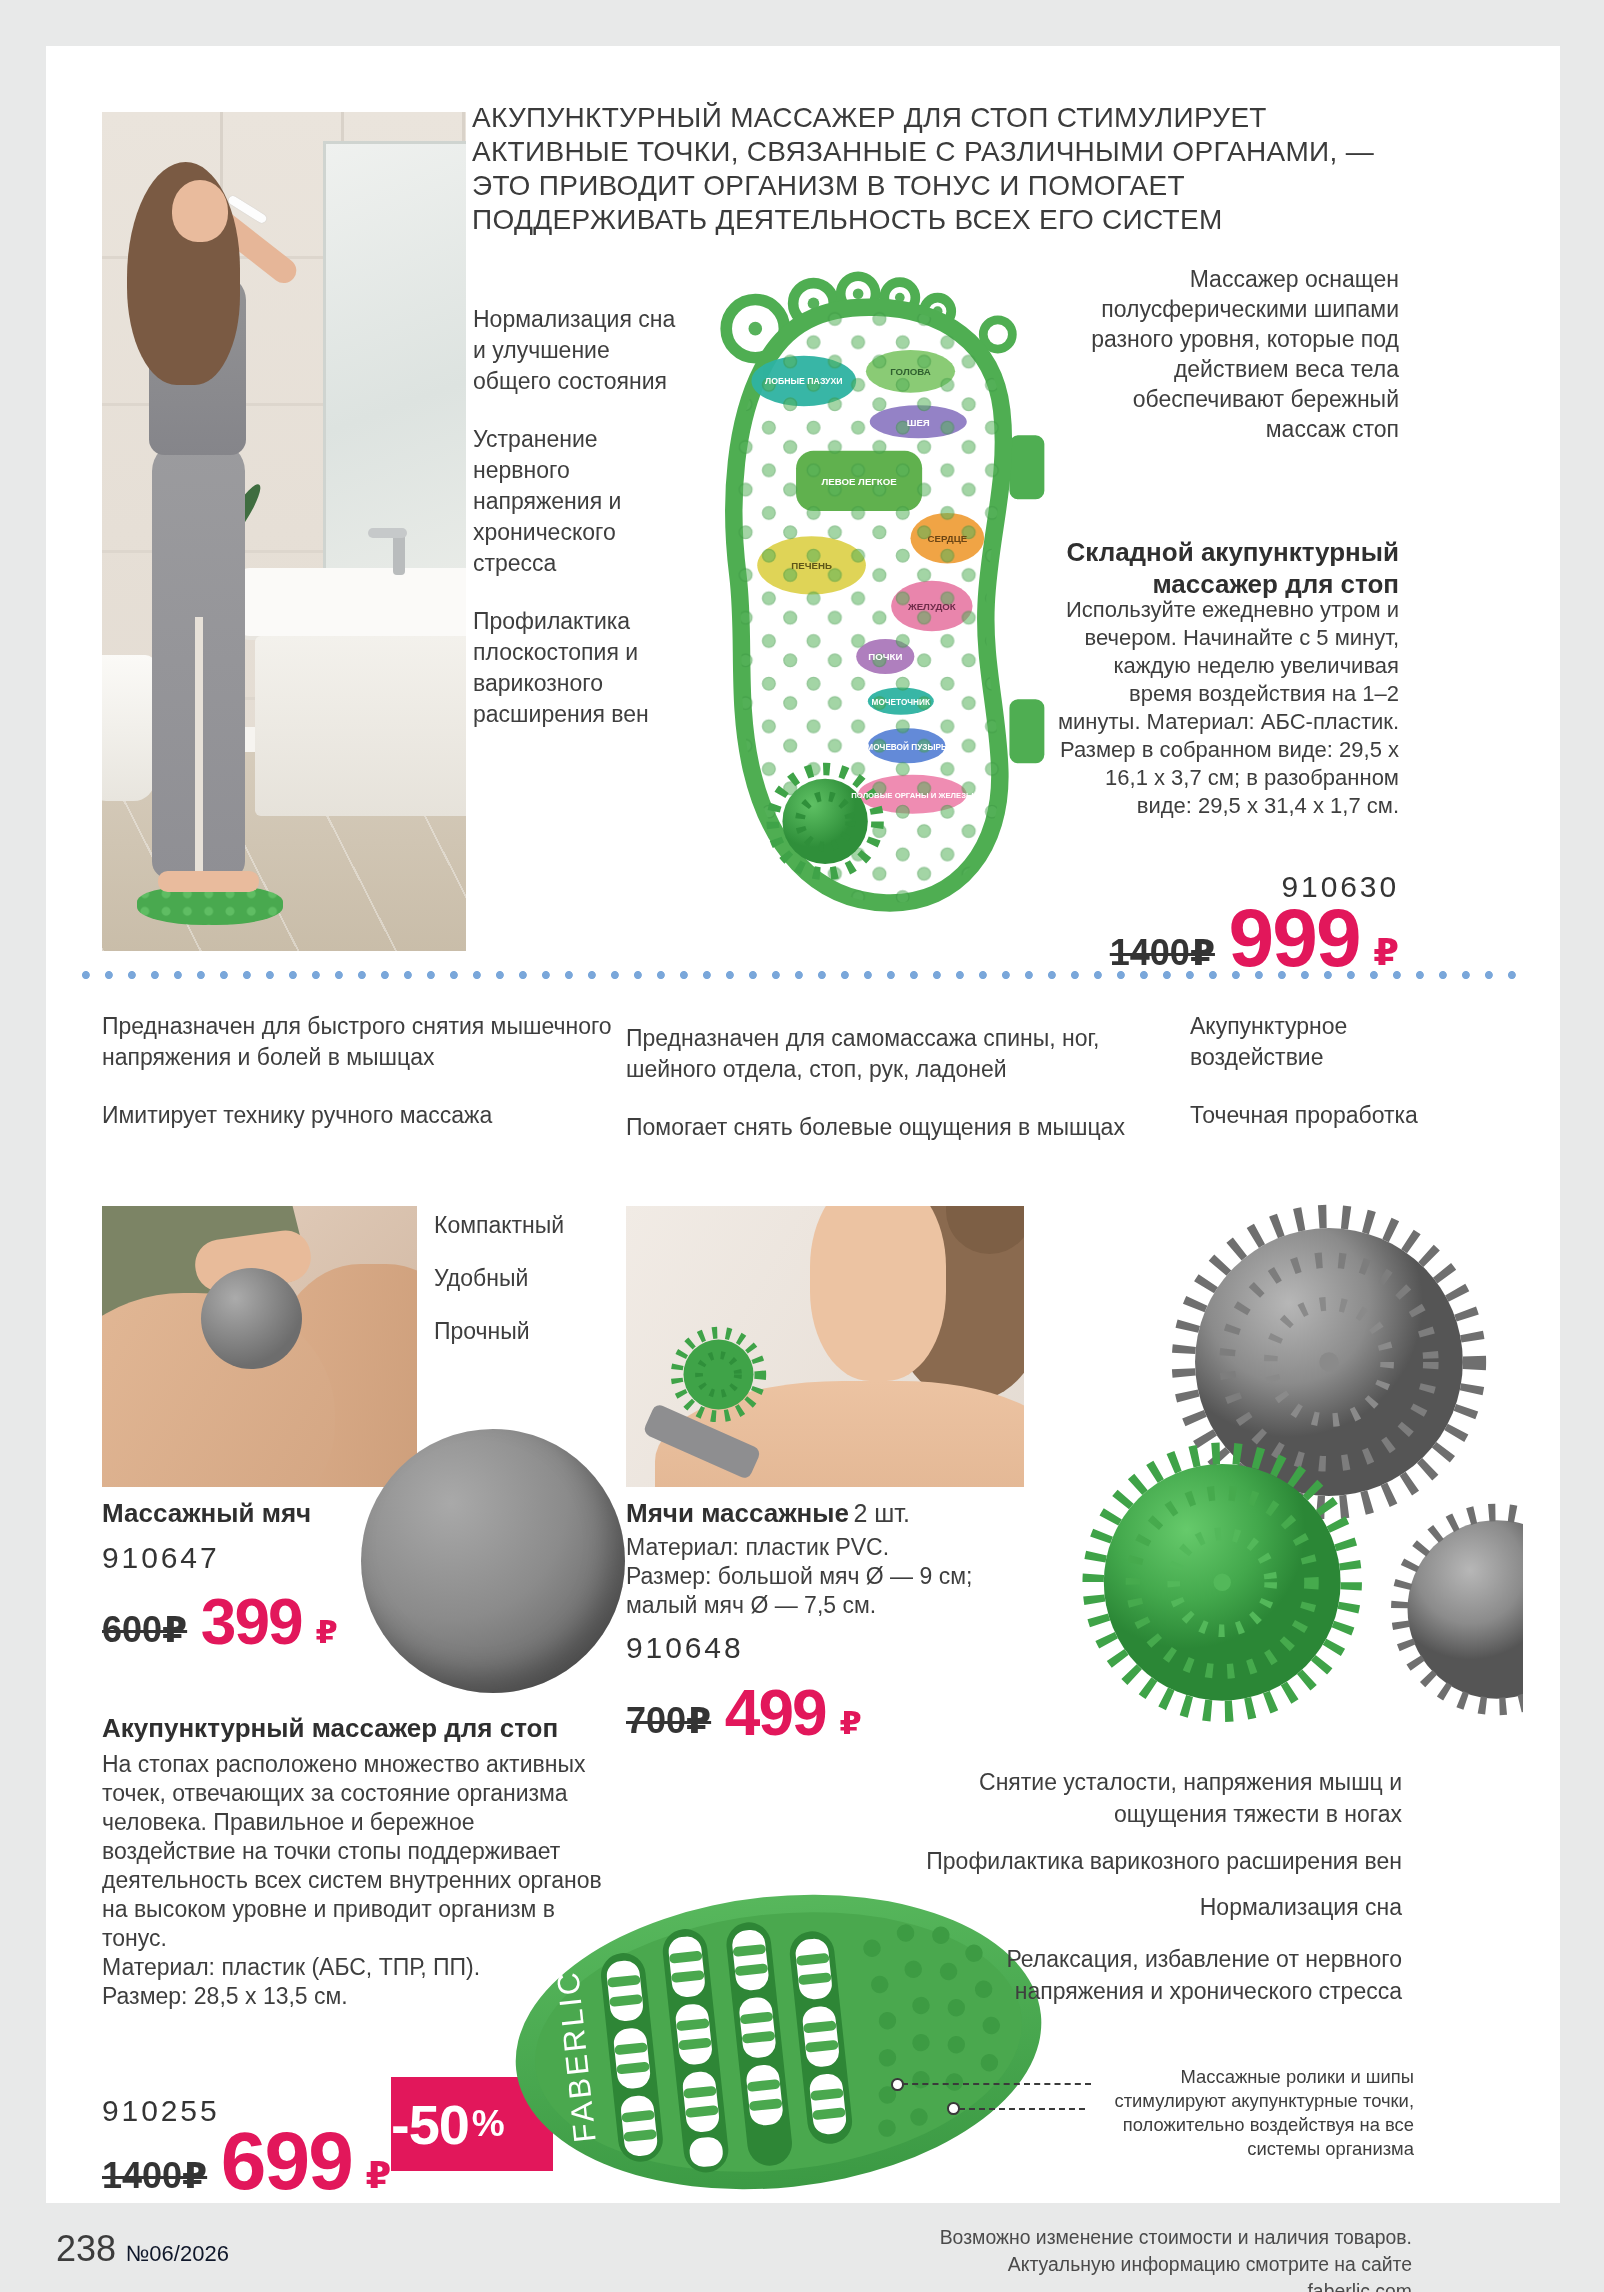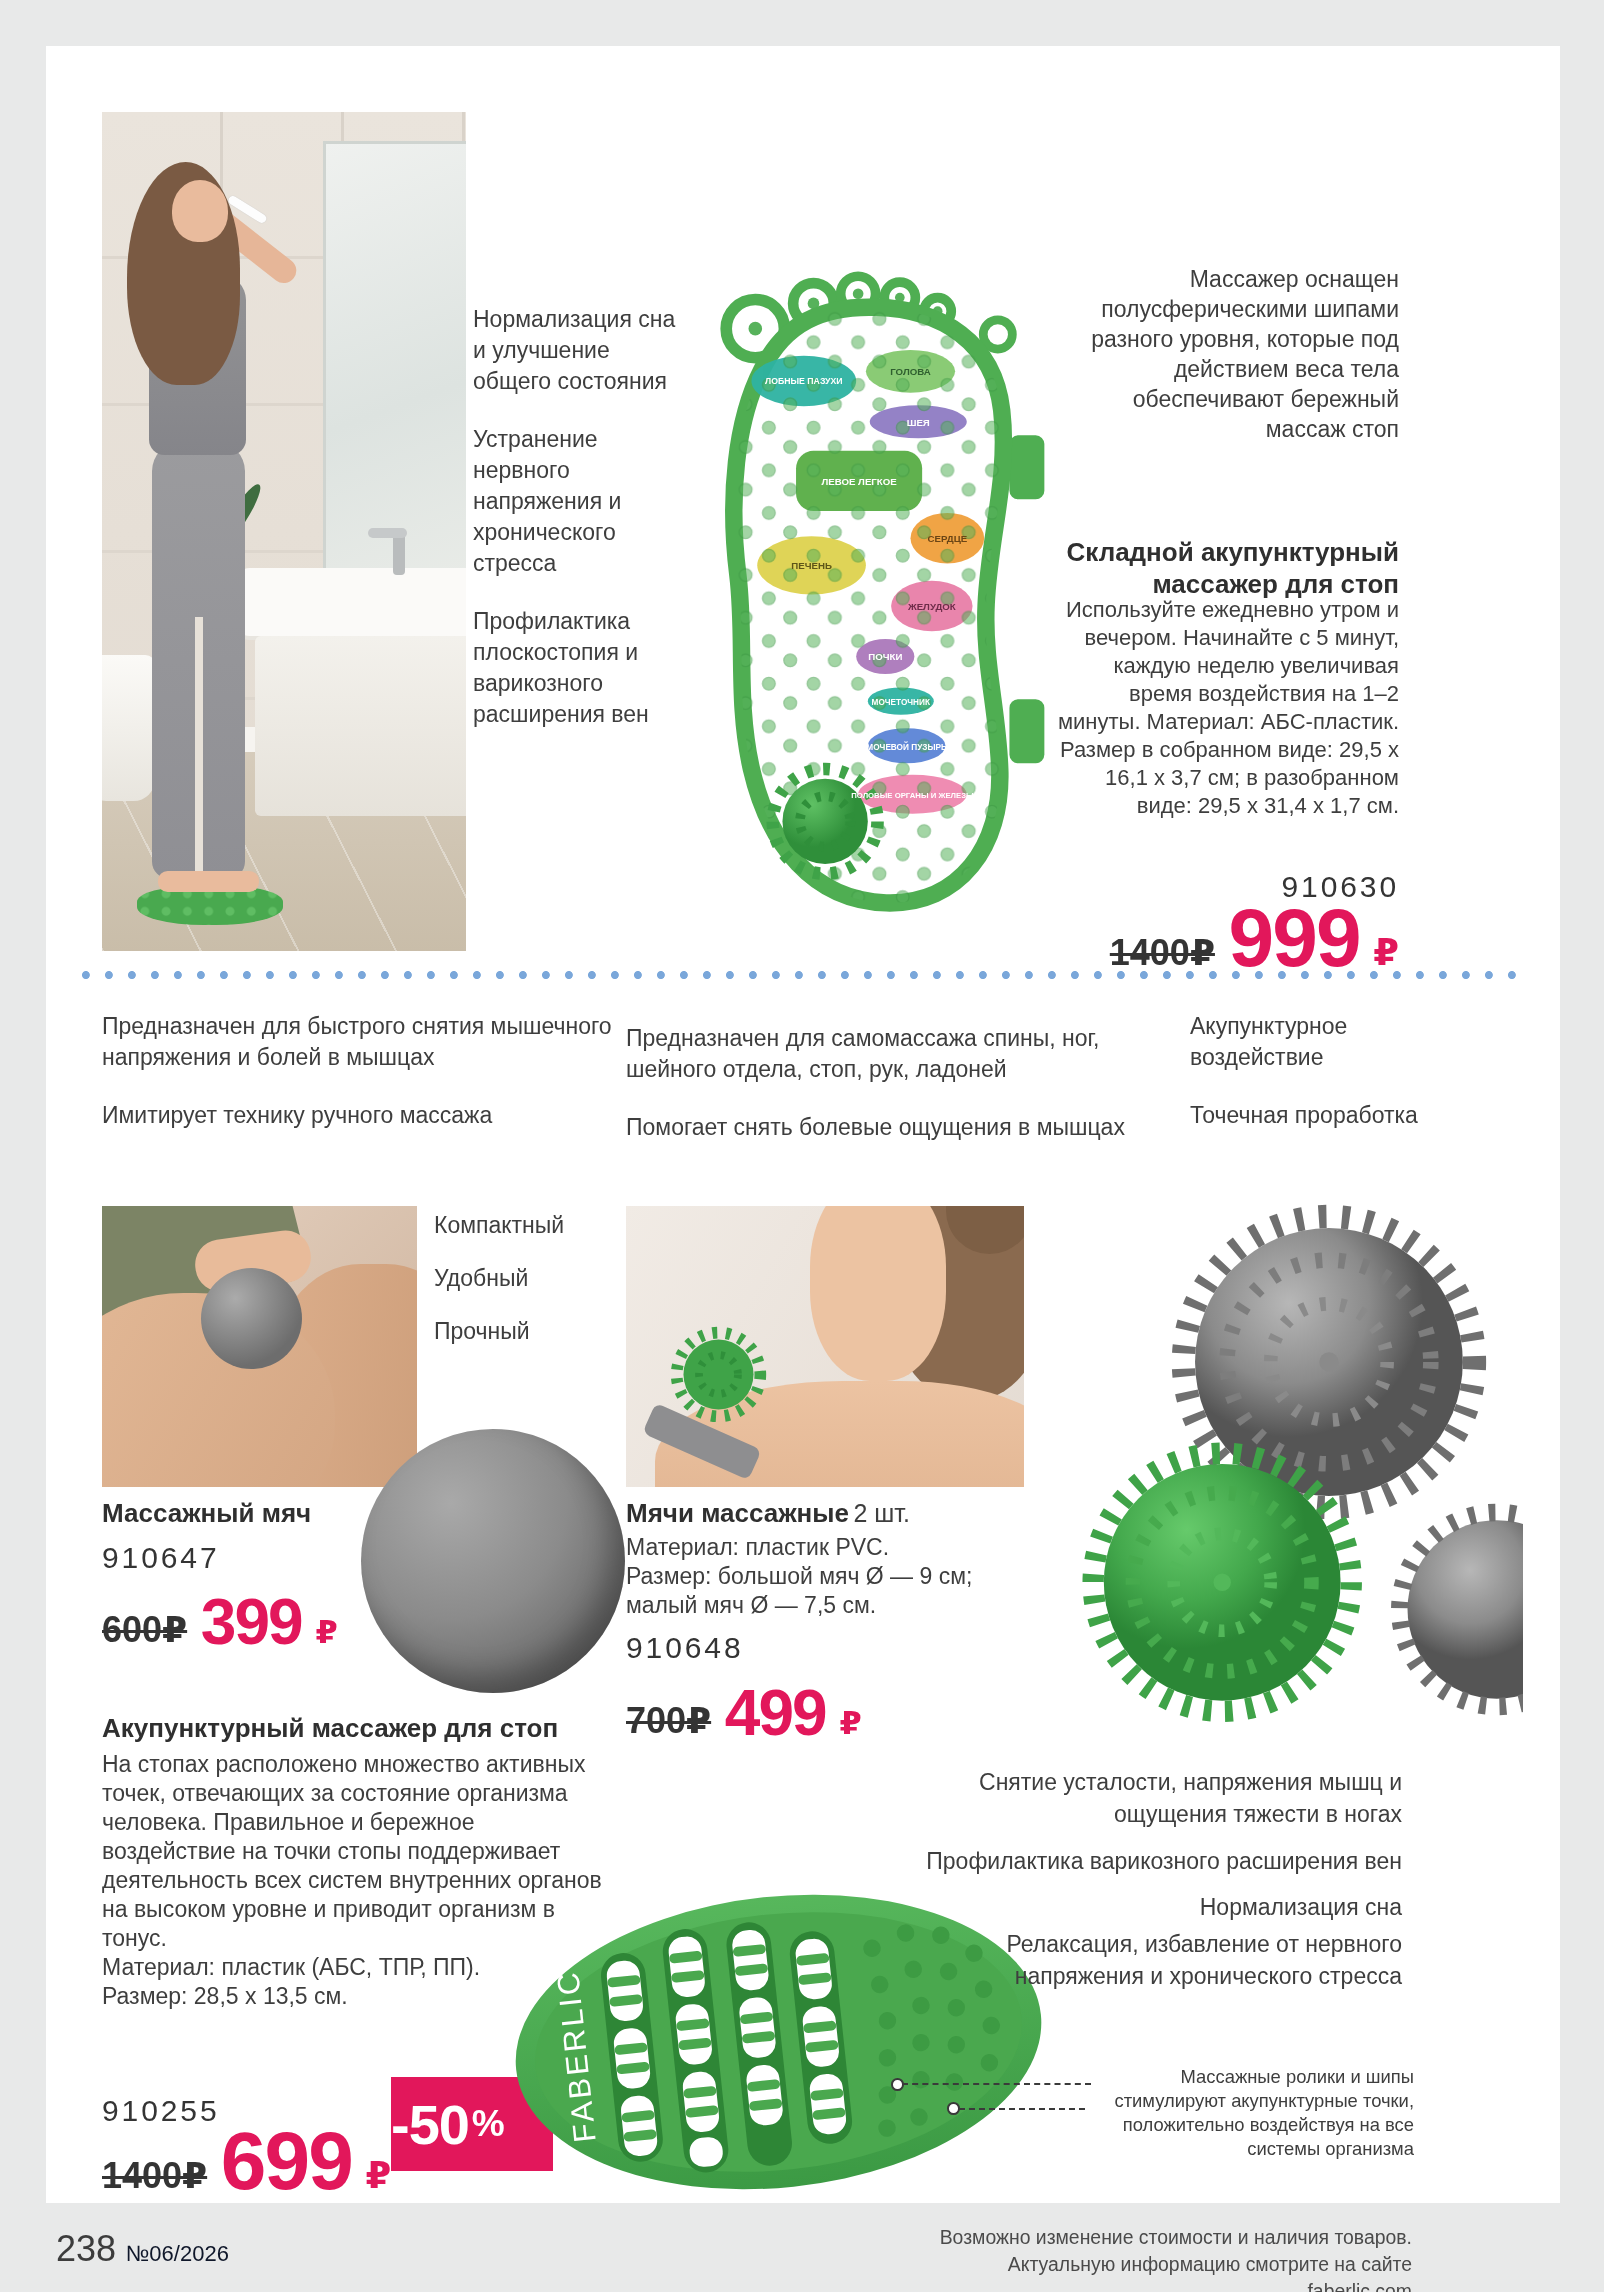--- a/index.html
+++ b/index.html
@@ -93,20 +93,21 @@
     <div class="legsplit"></div>
     <div class="torso"></div>
     <div class="armup"></div>
     <div class="hair"></div>
     <div class="face"></div>
     <div class="brush"></div>
     <div class="stepmassager"></div>
     <div class="feet"></div>
   </div>
 
+  <div class="abs h1" style="left:472px;top:101px;width:912px;">АКУПУНКТУРНЫЙ МАССАЖЕР ДЛЯ СТОП СТИМУЛИРУЕТ АКТИВНЫЕ ТОЧКИ, СВЯЗАННЫЕ С РАЗЛИЧНЫМИ ОРГАНАМИ, — ЭТО ПРИВОДИТ ОРГАНИЗМ В ТОНУС И ПОМОГАЕТ ПОДДЕРЖИВАТЬ ДЕЯТЕЛЬНОСТЬ ВСЕХ ЕГО СИСТЕМ</div>
 
   <div class="abs bt" style="left:473px;top:304px;width:221px;">
     <p>Нормализация сна и улучшение общего состояния</p>
     <p>Устранение нервного напряжения и хронического стресса</p>
     <p>Профилактика плоскостопия и варикозного расширения вен</p>
   </div>
 
   <svg class="abs" style="left:668px;top:245px;" width="388" height="694" viewBox="0 0 400 715">
     <defs>
       <pattern id="bumpP" width="46" height="44" patternUnits="userSpaceOnUse">
@@ -384,21 +385,21 @@
         <circle cx="384" cy="266" r="9"></circle>
           <circle cx="418" cy="258" r="9"></circle>
       </g>
       <text transform="translate(84,248) rotate(-90)" font-family="Liberation Sans, DejaVu Sans, sans-serif" font-size="32" letter-spacing="3" fill="#ffffff">FABERLIC</text>
     </g>
   </svg>
 
   <div class="abs bt right" style="left:873px;top:1766px;width:529px;line-height:32px;">
     <p style="margin-bottom:14.6px;">Снятие усталости, напряжения мышц и ощущения тяжести в ногах</p>
     <p style="margin-bottom:14.6px;">Профилактика варикозного расширения вен</p>
-    <p style="margin-bottom:5px;">Нормализация сна</p>
+    <p style="margin-bottom:20px;">Нормализация сна</p>
     <p style="margin-bottom:0;">Релаксация, избавление от нервного напряжения и хронического стресса</p>
   </div>
 
   <div class="abs leader-dot" style="left:891px;top:2078px;"></div>
   <div class="abs leader" style="left:902px;top:2083px;width:189px;"></div>
   <div class="abs leader-dot" style="left:947px;top:2102px;"></div>
   <div class="abs leader" style="left:959px;top:2108px;width:126px;"></div>
   <div class="abs annot right" style="left:1111px;top:2065px;width:303px;">Массажные ролики и шипы стимулируют акупунктурные точки, положительно воздействуя на все системы организма</div>
 
   <div class="abs" style="left:56px;top:2228px;display:flex;align-items:baseline;gap:9.7px;">

